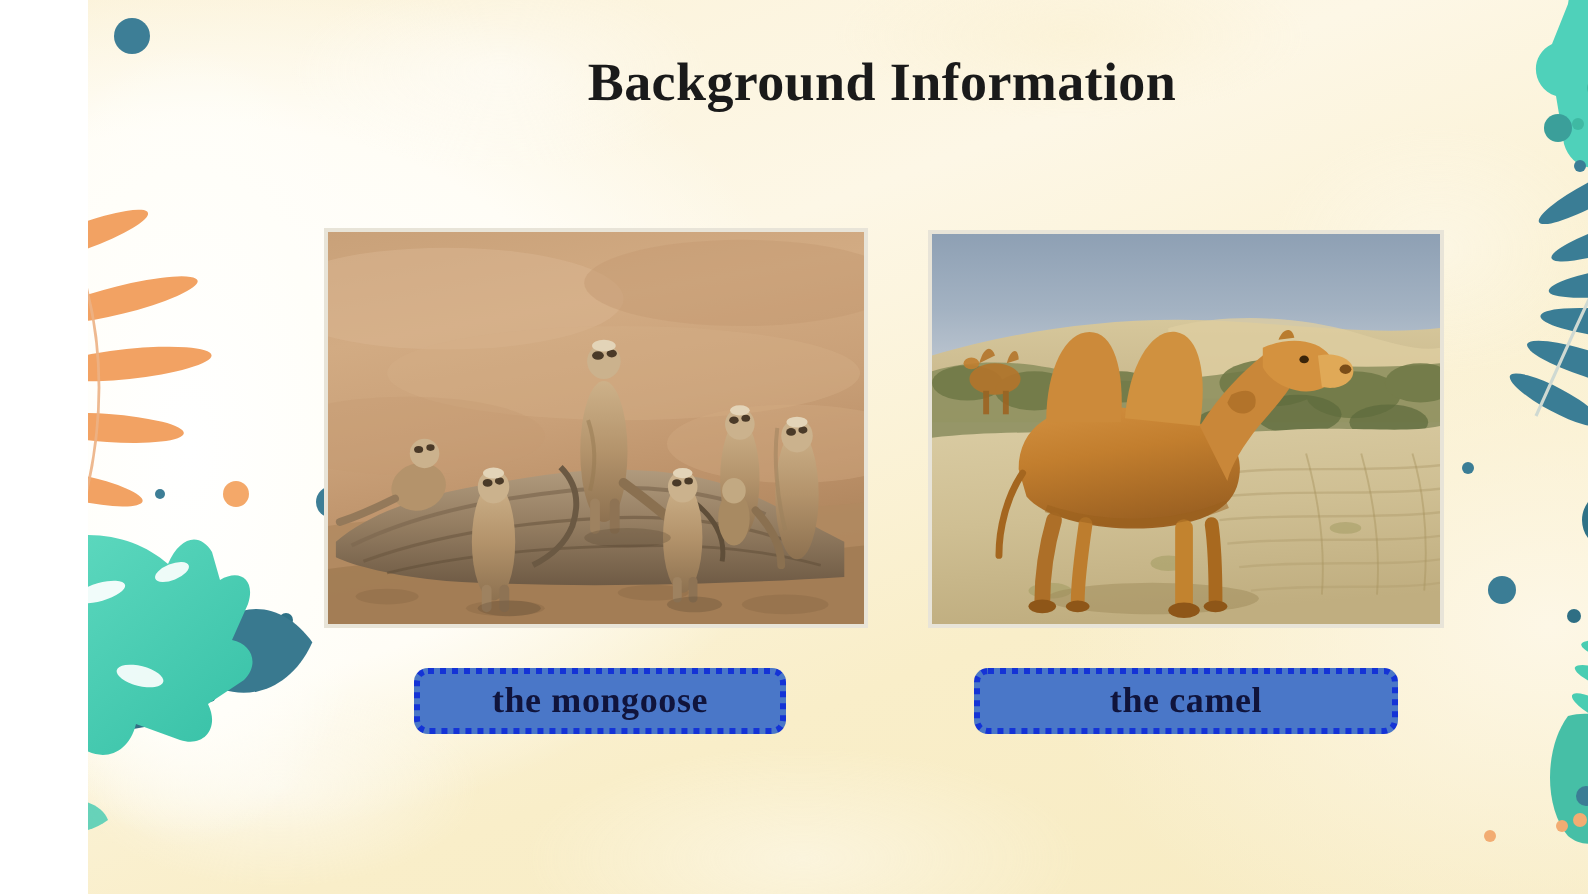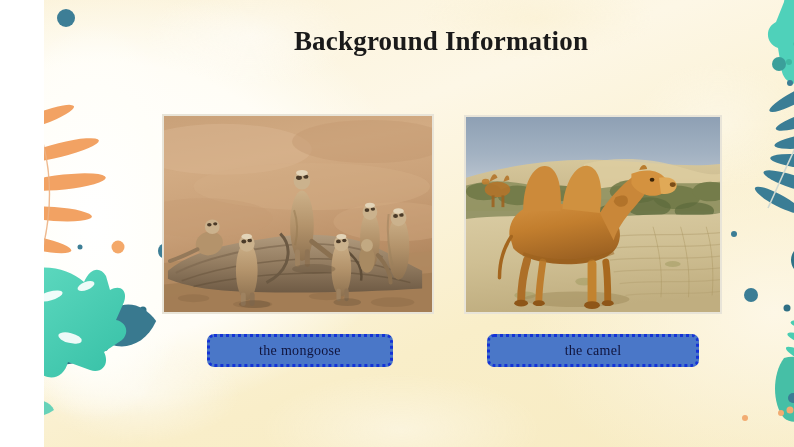--- a/index.html
+++ b/index.html
@@ -87,22 +87,22 @@
   .caption {
     position: absolute;
     box-sizing: border-box;
     background: #4a77c8;
     border: 3px dotted #1433d6;
     border-radius: 7px;
     display: flex;
     align-items: center;
     justify-content: center;
     font-family: "Liberation Serif", serif;
-    font-weight: normal;
-    font-size: 14px;
+    font-weight: bold;
+    font-size: 18px;
     color: #10143c;
     letter-spacing: .3px;
   }
   #caption-mongoose { left: 163px; top: 334px; width: 186px; height: 33px; }
   #caption-camel    { left: 443px; top: 334px; width: 212px; height: 33px; }
 </style>
 </head>
 <body>
 
 <div id="slide">

